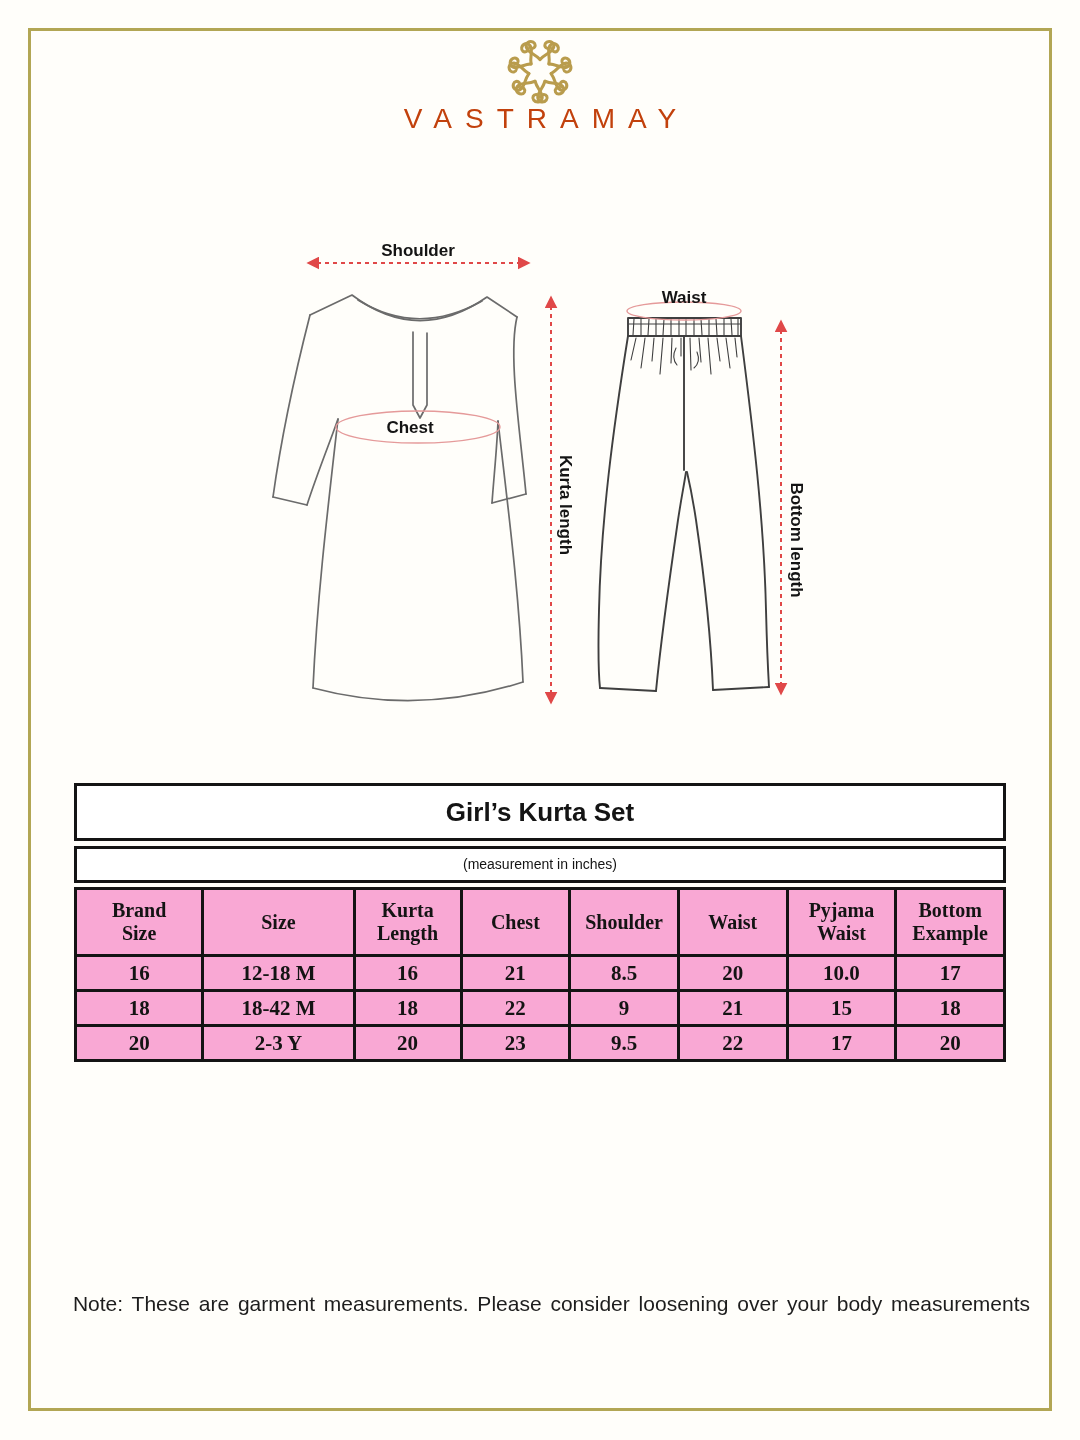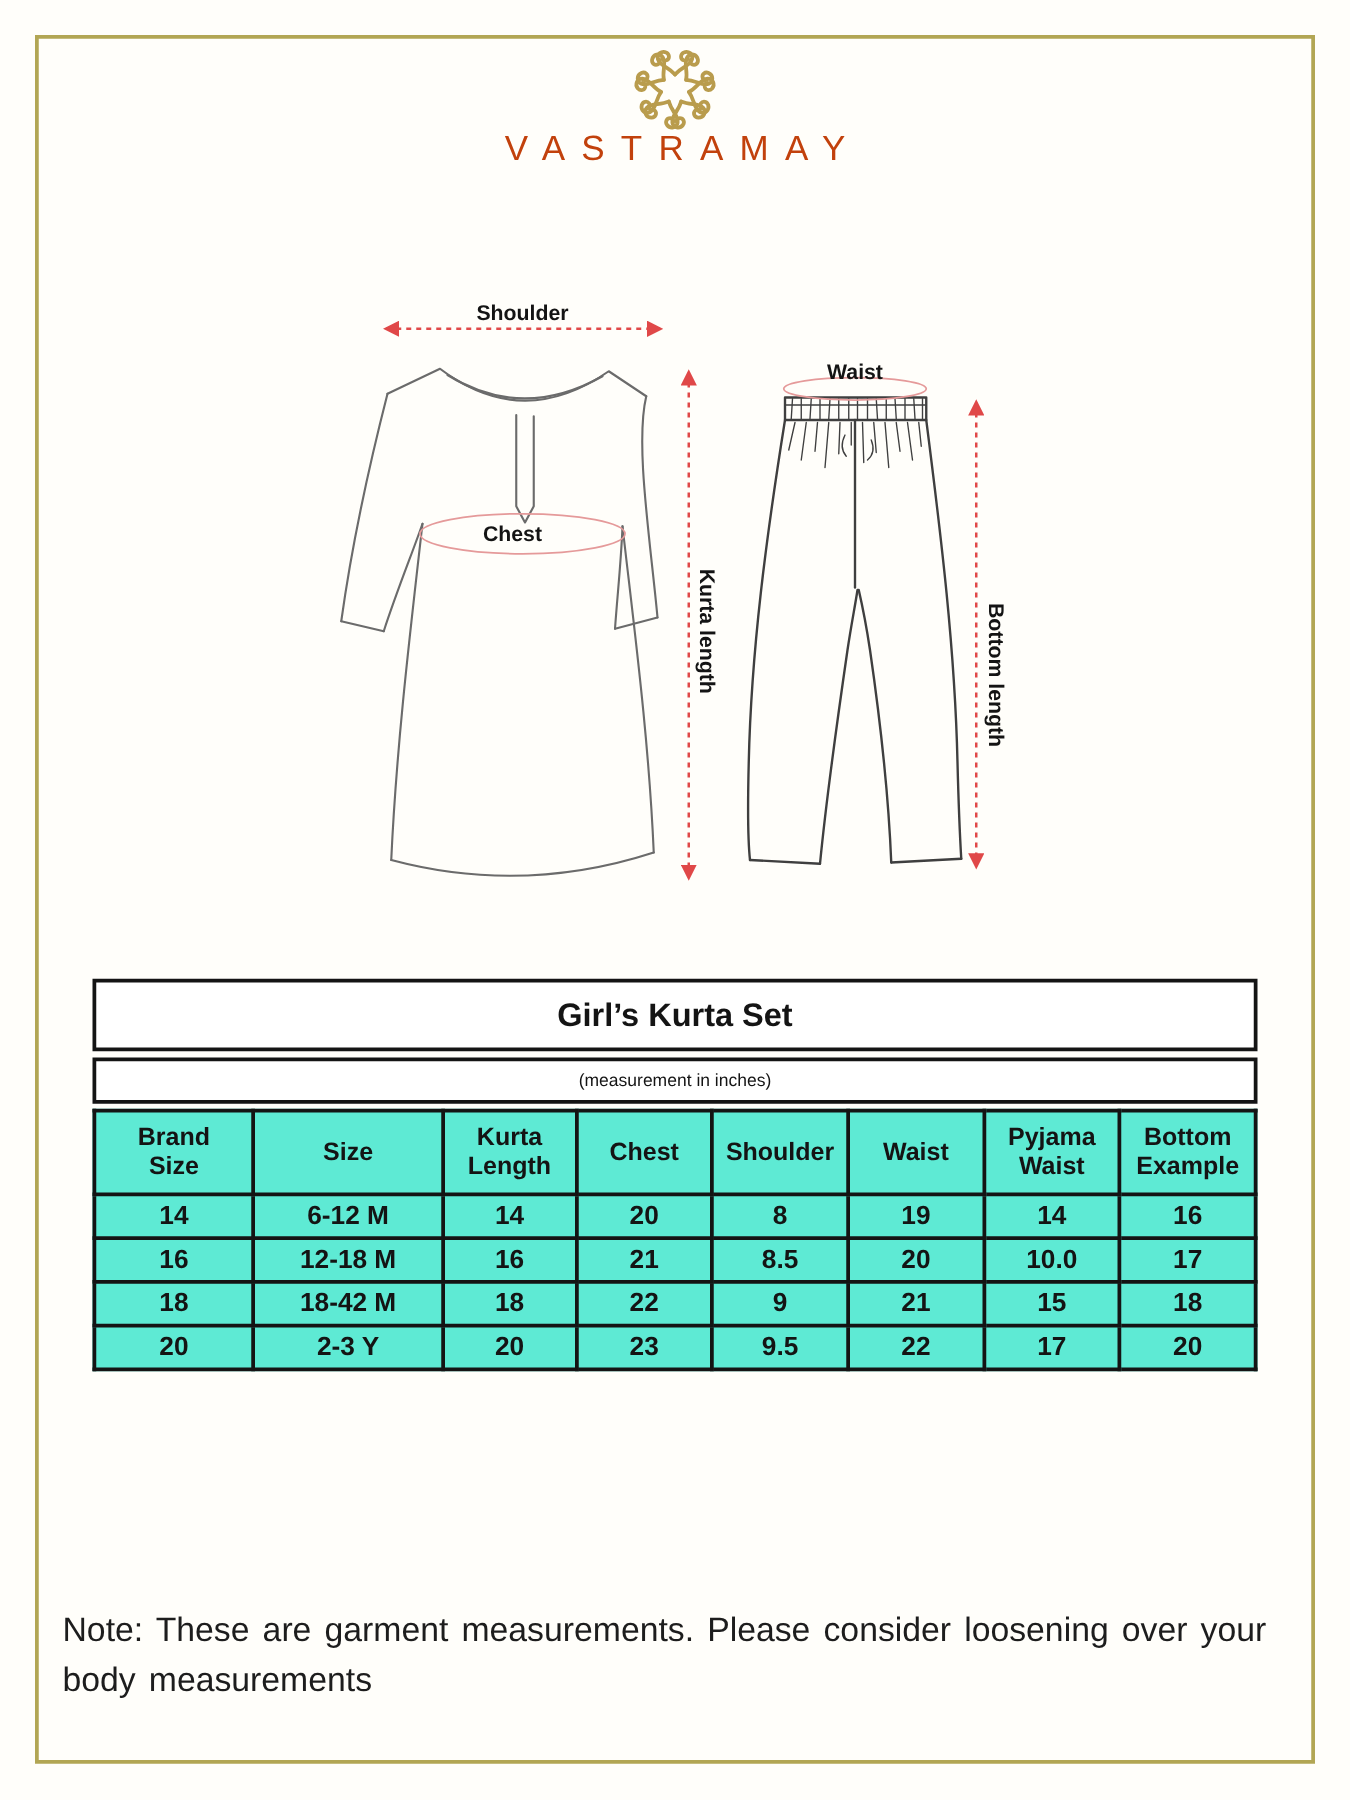--- a/index.html
+++ b/index.html
@@ -30,30 +30,30 @@
   
   .size-table-wrap { position:absolute; left:74px; top:783px; width:932px; }
   .t-title {
     border:3px solid #141414; box-sizing:border-box; height:58px; line-height:52px;
     text-align:center; font-size:26px; font-weight:bold; margin-bottom:5px; background:#fff;
   }
   .t-sub {
     border:3px solid #141414; box-sizing:border-box; height:37px; line-height:31px;
     text-align:center; font-size:14px; margin-bottom:4px; background:#fff;
   }
-  table.grid { width:100%; border-collapse:collapse; table-layout:fixed; background:#5eead4; }
+  table.grid { width:100%; border-collapse:collapse; table-layout:fixed; background:#f9a8d4;font-family:Liberation Serif, serif; }
   .grid th, .grid td { border:3px solid #141414; text-align:center; vertical-align:middle; padding:0; }
   .grid th { height:64px; font-size:20px; font-weight:bold; white-space:pre-line; line-height:1.15; }
   .grid td { height:32px; font-size:21px; font-weight:bold; }
   .grid col.c1 { width:13.7%; } .grid col.c2 { width:16.3%; } .grid col.c3 { width:11.5%; }
   .grid col.cn { width:11.7%; }
   
   .note {
     position:absolute; left:50px; right:50px; top:1284px;
-    text-align:left; font-size:27px; line-height:40px; color:#1d1d1d; word-spacing:3px;
+    text-align:right; font-size:21px; line-height:40px; color:#1d1d1d; word-spacing:3px;
   }
 </style>
 </head>
 <body>
 
 <div class="frame"></div>
 
 <svg class="logo-mark" viewBox="0 0 100 100">
   <g id="petal" fill="none" stroke="#b99c4d" stroke-width="4" stroke-linecap="round">
     <path d="M50,35 C43,27 34,26 32,19 C30.5,13.5 36,9.5 41,12 C44.5,14 44.5,18.5 41,20 C39,20.8 37,20 36.5,18"></path>
@@ -143,30 +143,20 @@
         <th>Shoulder</th>
         <th>Waist</th>
         <th>Pyjama
 Waist</th>
         <th>Bottom
 Example</th>
       </tr>
     </thead>
     <tbody>
       <tr>
-        <td>14</td>
-        <td>6-12 M</td>
-        <td>14</td>
-        <td>20</td>
-        <td>8</td>
-        <td>19</td>
-        <td>14</td>
-        <td>16</td>
-      </tr>
-      <tr>
         <td>16</td>
         <td>12-18 M</td>
         <td>16</td>
         <td>21</td>
         <td>8.5</td>
         <td>20</td>
         <td>10.0</td>
         <td>17</td>
       </tr>
       <tr>

